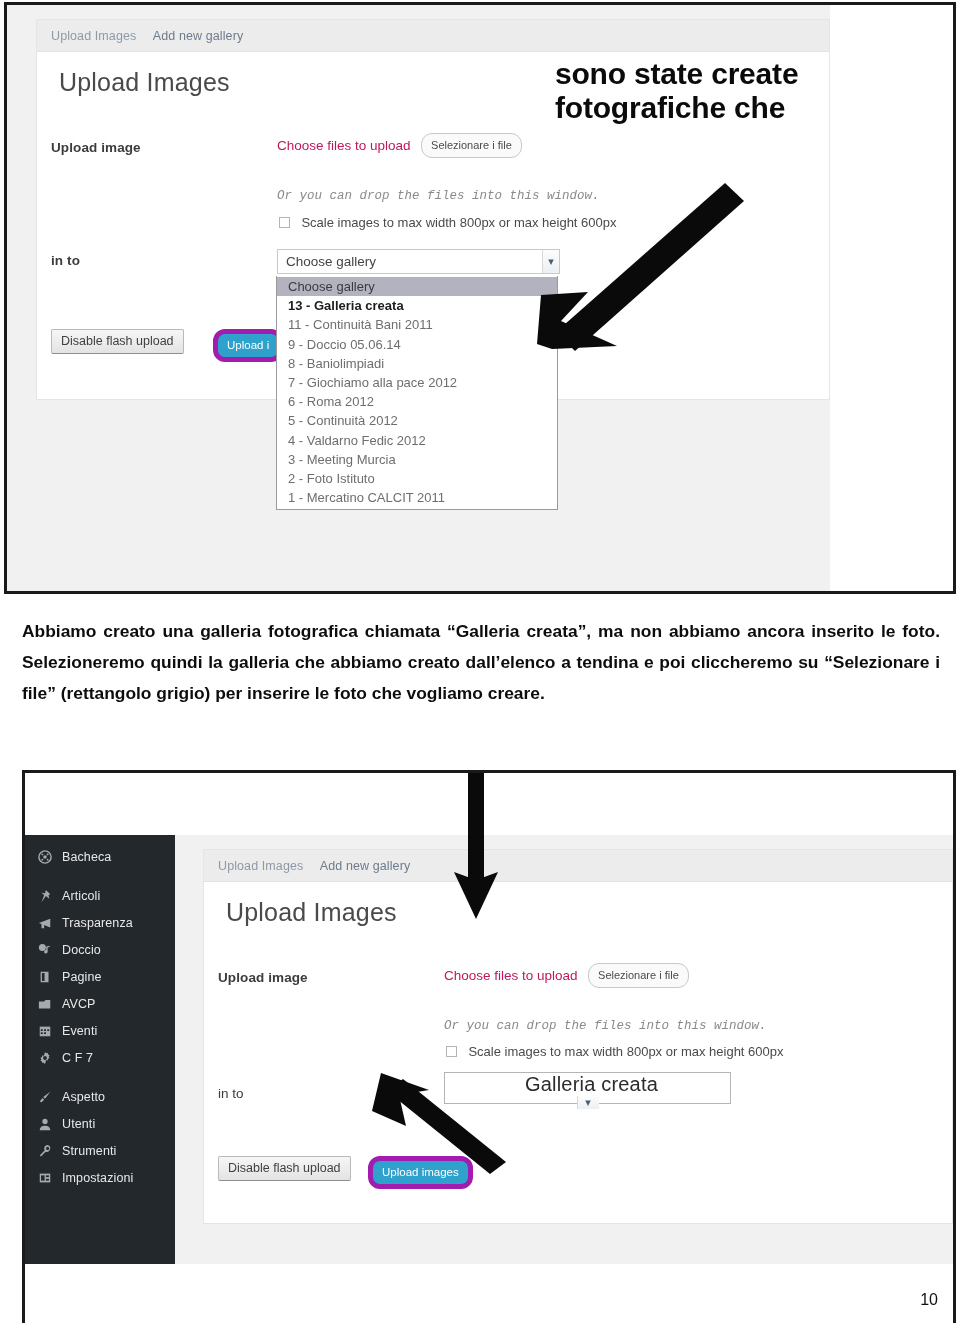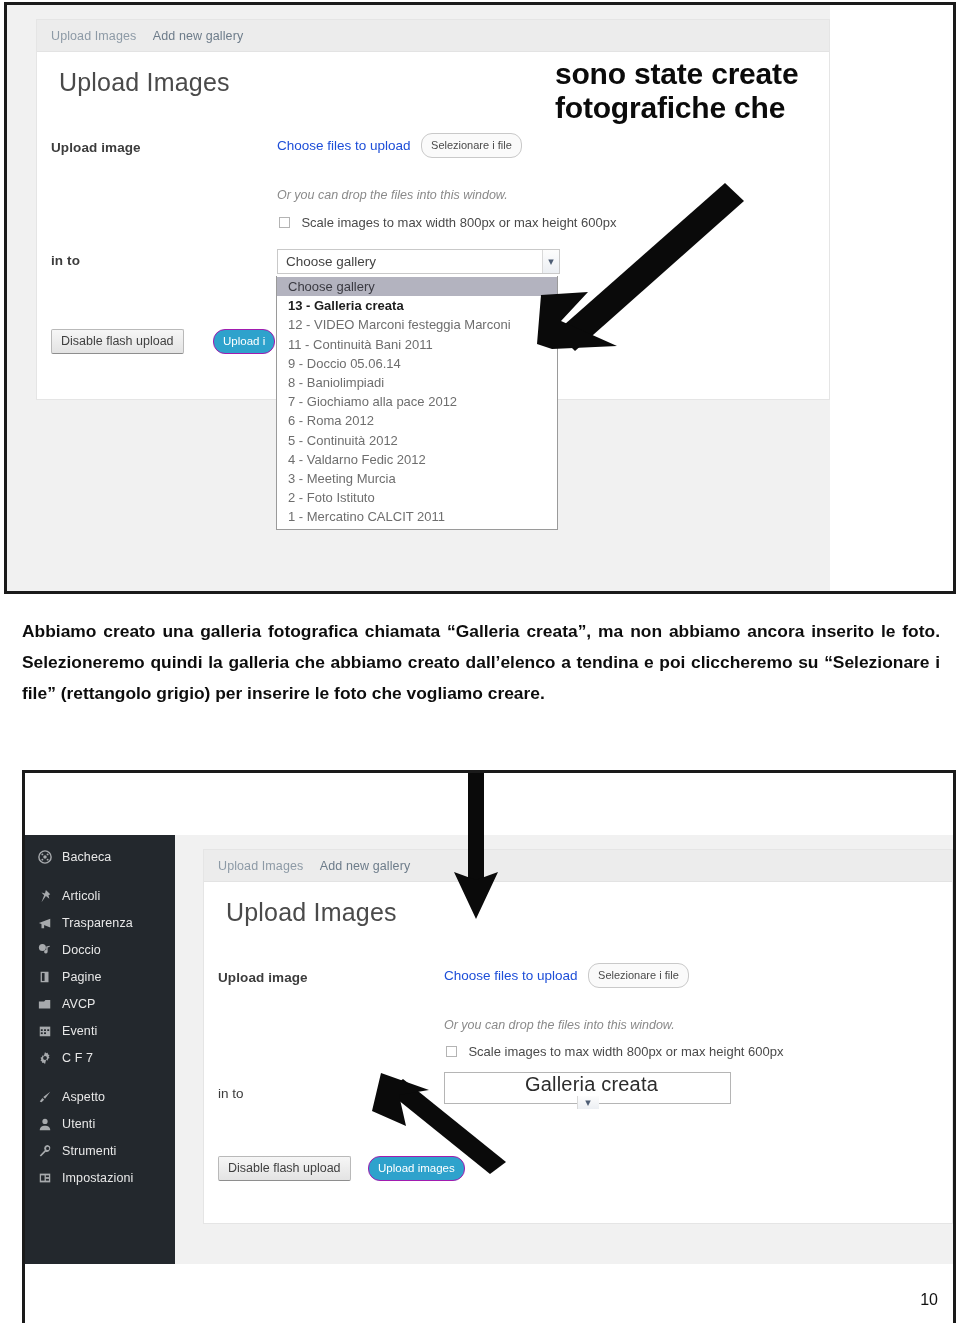--- a/index.html
+++ b/index.html
@@ -65,36 +65,37 @@
     color: #3c3c3c;
     font-weight: 600;
     letter-spacing: .1px;
   }
   .mini-label {
     font-size: 13.5px;
     color: #3c3c3c;
     font-weight: 400;
   }
 
-  .chooseline { font-size: 13.5px; color: #1d4ed8; white-space: nowrap; }
+  .chooseline { font-size: 13.5px; color: #be185d; white-space: nowrap; }
   .btn-file {
     display: inline-block;
     border: 1px solid #c9c9c9;
     background: #fafafa;
     color: #4b4b4b;
     font-size: 11px;
     padding: 5px 9px 6px 9px;
     vertical-align: middle;
     margin-left: 6px;
     border-radius: 11px;
   }
   .droptext {
     font-size: 12.5px;
     color: #8a8a8a;
     font-style: italic;
+    font-family: Liberation Mono, monospace;
   }
   .scaleline { font-size: 13px; color: #4a4a4a; white-space: nowrap; }
   .cbox {
     display: inline-block;
     width: 11px; height: 11px;
     border: 1px solid #b4b4b4;
     background: #fff;
     vertical-align: -1px;
     margin-right: 7px;
   }
@@ -156,21 +157,21 @@
     background: linear-gradient(180deg,#f6f6f6,#e3e3e3);
     color: #3f3f3f;
     font-size: 12.5px;
     padding: 4px 9px 5px 9px;
     border-radius: 2px;
     white-space: nowrap;
   }
   .btn-primary {
     position: absolute;
     background: #2ea2cc;
-    border: 1px solid #a21caf;
+    border: 5px solid #a21caf;
     color: #ffffff;
     font-size: 11.5px;
     padding: 5px 9px 6px 9px;
     border-radius: 12px;
     white-space: nowrap;
   }
 
   
   .annot {
     position: absolute;
@@ -276,21 +277,20 @@
       </div>
 
       <span class="btn-flash" style="left:14px; top:309px;">Disable flash upload</span>
       <span class="btn-primary" style="left:176px; top:309px;">Upload i</span>
     </div>
   </div>
 
   <div class="dd-list" style="left:269px; top:271px; width:282px;">
     <div class="dd-item hl">Choose gallery</div>
     <div class="dd-item bold">13 - Galleria creata</div>
-    <div class="dd-item">12 - VIDEO Marconi festeggia Marconi</div>
     <div class="dd-item">11 - Continuità Bani 2011</div>
     <div class="dd-item">9 - Doccio 05.06.14</div>
     <div class="dd-item">8 - Baniolimpiadi</div>
     <div class="dd-item">7 - Giochiamo alla pace 2012</div>
     <div class="dd-item">6 - Roma 2012</div>
     <div class="dd-item">5 - Continuità 2012</div>
     <div class="dd-item">4 - Valdarno Fedic 2012</div>
     <div class="dd-item">3 - Meeting Murcia</div>
     <div class="dd-item">2 - Foto Istituto</div>
     <div class="dd-item">1 - Mercatino CALCIT 2011</div>

